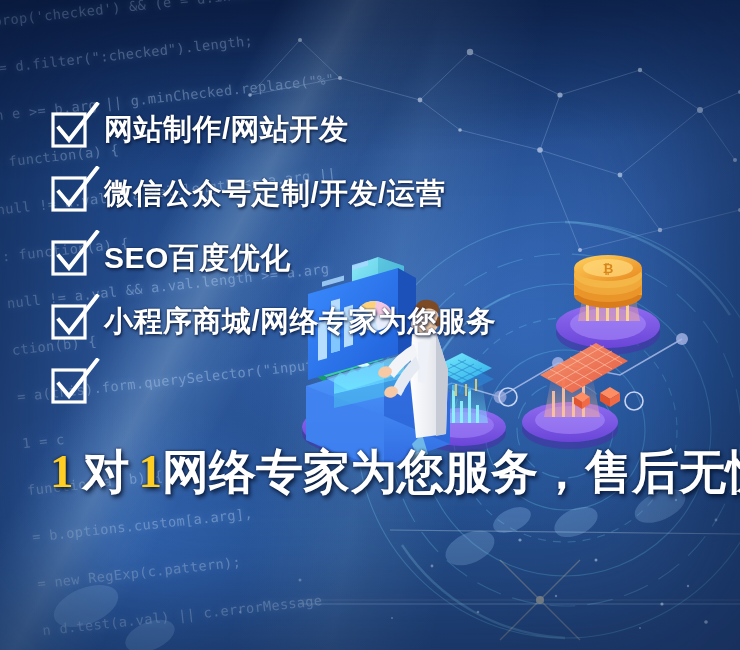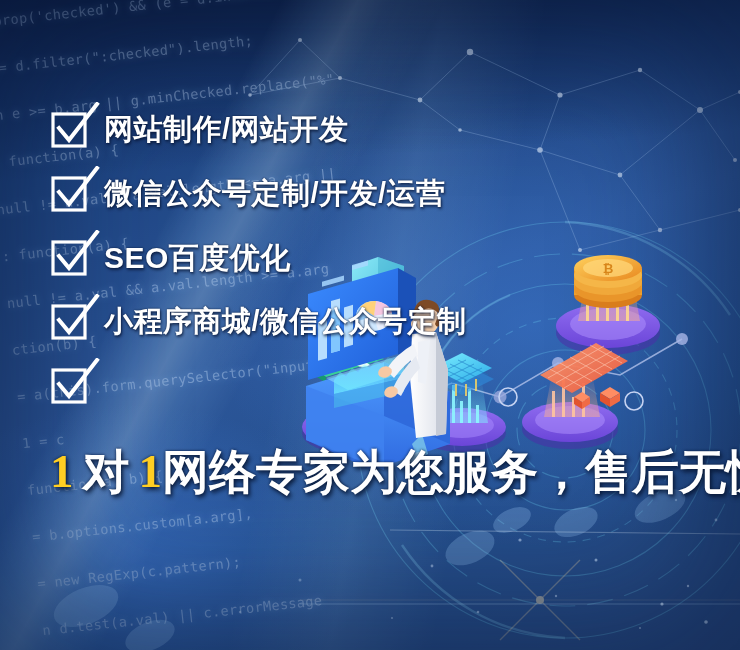--- a/index.html
+++ b/index.html
@@ -479,21 +479,21 @@
       <span class="item-label en">SEO百度优化</span>
     </div>
 
     <div class="item">
       <span class="chk">
         <svg width="52" height="50" viewBox="0 0 52 50">
           <rect x="4" y="12" width="32" height="32" fill="none" stroke="#ffffff" stroke-width="3.2"></rect>
           <path d="M10,26 L20,38 L48,2" fill="none" stroke="#ffffff" stroke-width="4" stroke-linecap="square"></path>
         </svg>
       </span>
-      <span class="item-label">小程序商城/微信公众号定制</span>
+      <span class="item-label">小程序商城/网络专家为您服务</span>
     </div>
 
     <div class="item">
       <span class="chk">
         <svg width="52" height="50" viewBox="0 0 52 50">
           <rect x="4" y="12" width="32" height="32" fill="none" stroke="#ffffff" stroke-width="3.2"></rect>
           <path d="M10,26 L20,38 L48,2" fill="none" stroke="#ffffff" stroke-width="4" stroke-linecap="square"></path>
         </svg>
       </span>
     </div>

